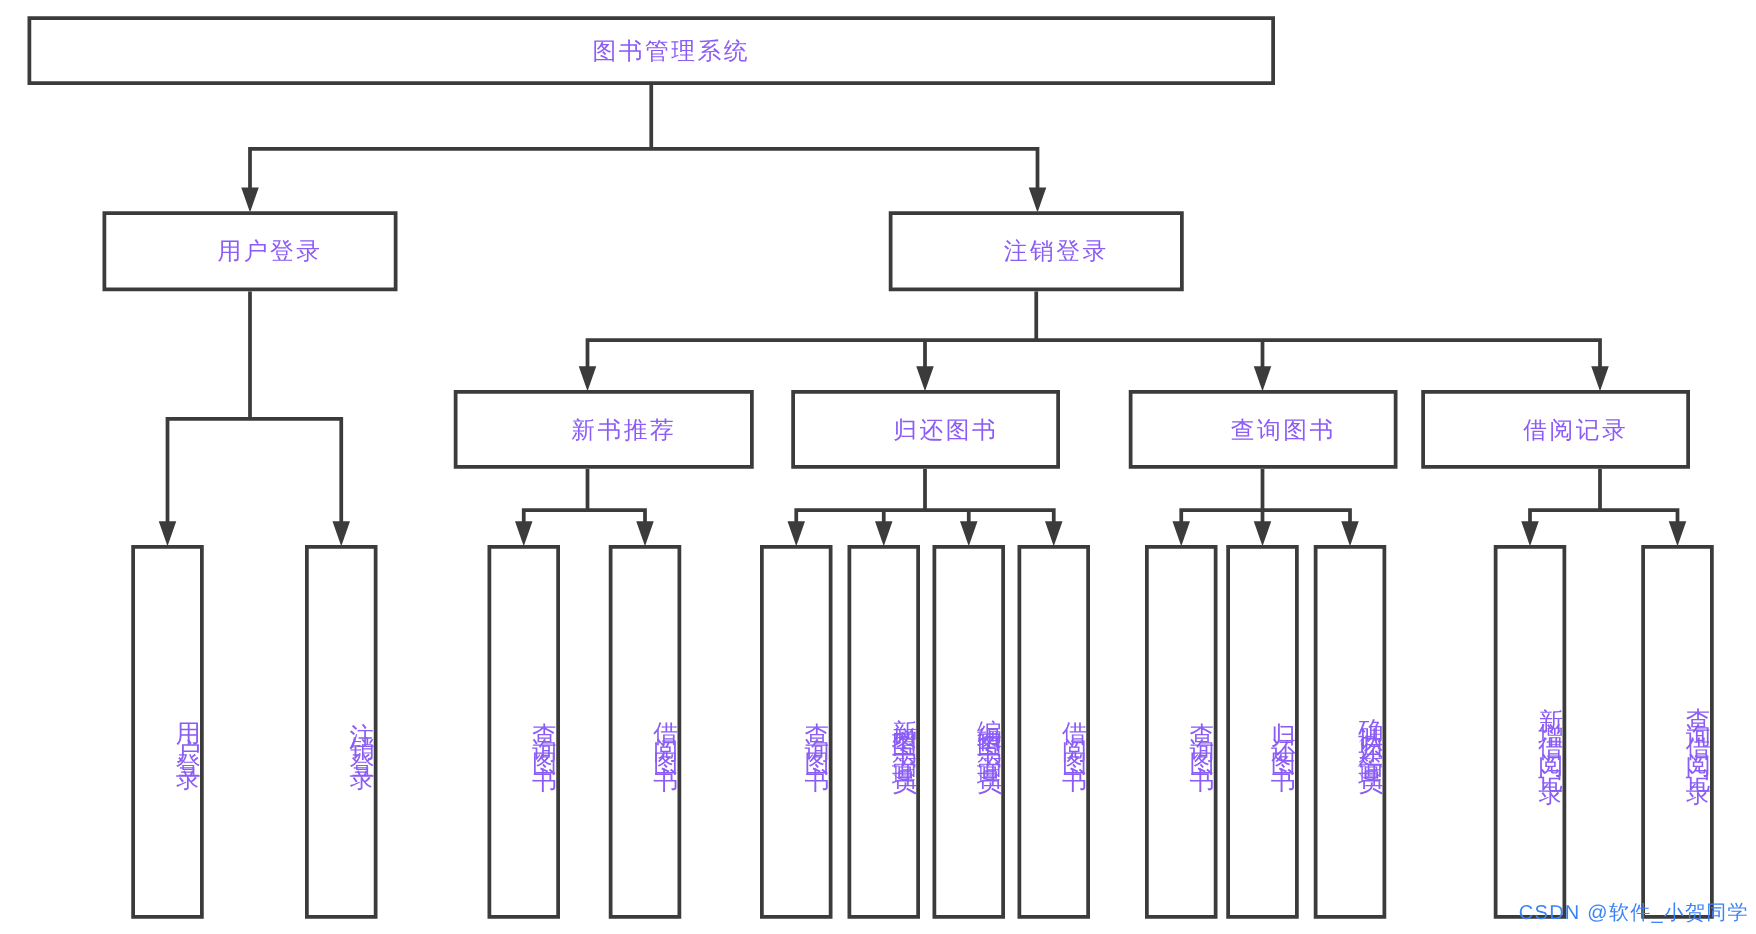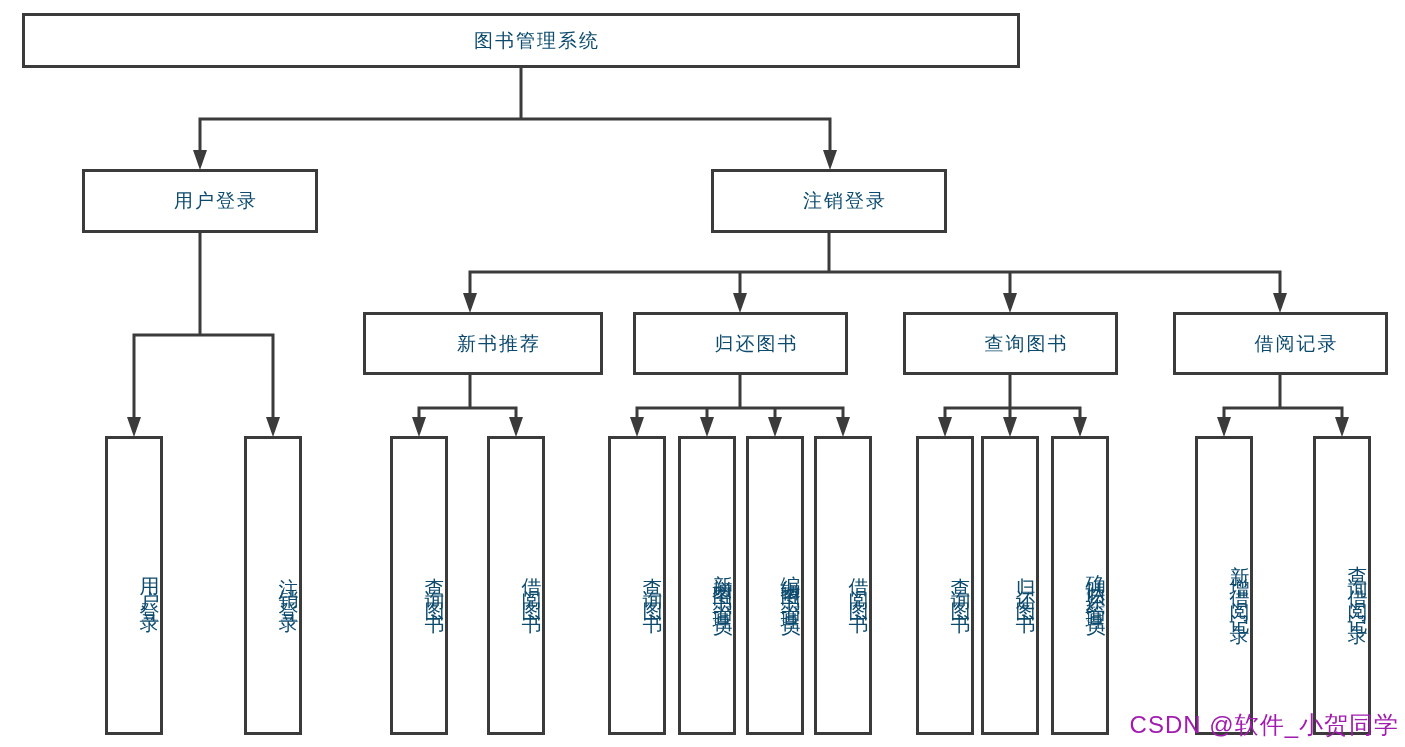--- a/index.html
+++ b/index.html
@@ -13,43 +13,43 @@
   }
   .wires { position: absolute; left: 0; top: 0; z-index: 1; }
   .box {
     position: absolute;
     box-sizing: border-box;
     background: #ffffff;
     border: 3px solid #3b3b3b;
     display: flex;
     align-items: center;
     justify-content: center;
-    color: #0c4a6e;
+    color: #8b5cf6;
     z-index: 2;
     padding-left: 32px;
   }
   .box.h span {
     font-size: 19px;
     letter-spacing: 2px;
     white-space: nowrap;
   }
   .box.v span {
     writing-mode: vertical-rl;
     text-orientation: mixed;
     font-size: 20px;
     letter-spacing: 12px;
     line-height: 1;
   }
   .box.v.long span { letter-spacing: 6px; }
   .watermark {
     position: absolute;
     right: 6px;
     bottom: 6px;
-    font-size: 24px;
-    color: #a21caf;
+    font-size: 16px;
+    color: #3b82f6;
     letter-spacing: 1px;
     z-index: 5;
     white-space: nowrap;
     margin-left: 39px;
   }
 </style>
 </head>
 <body>
 
 <div class="canvas">
@@ -101,21 +101,21 @@
 
   <div class="box h" style="left:363px; top:312px; width:240px; height:63px">
     <span>新书推荐</span>
   </div>
   <div class="box h" style="left:633px; top:312px; width:215px; height:63px">
     <span>归还图书</span>
   </div>
   <div class="box h" style="left:903px; top:312px; width:215px; height:63px">
     <span>查询图书</span>
   </div>
-  <div class="box h" style="left:1173px; top:312px; width:215px; height:63px">
+  <div class="box h" style="left:1137px; top:312px; width:215px; height:63px">
     <span>借阅记录</span>
   </div>
 
   <div class="box v" style="left:105px; top:436px; width:58px; height:299px">
     <span>用户登录</span>
   </div>
   <div class="box v" style="left:244px; top:436px; width:58px; height:299px">
     <span>注销登录</span>
   </div>
 

